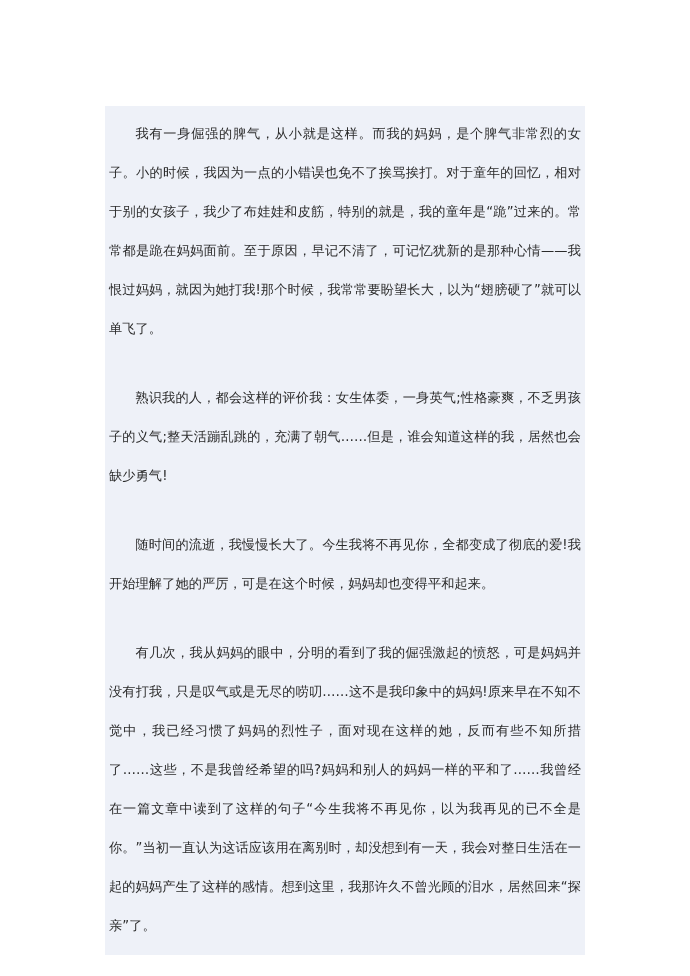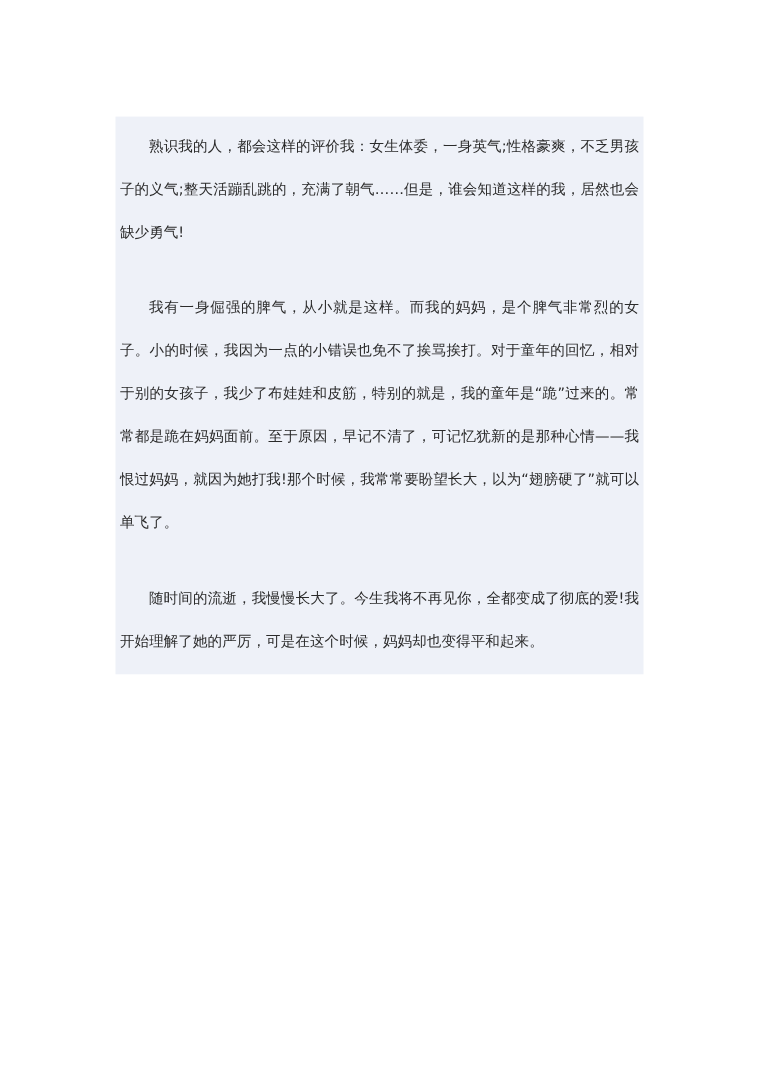--- a/index.html
+++ b/index.html
@@ -48,22 +48,23 @@
     margin-bottom: 0;
   }
 </style>
 </head>
 <body>
 
 <div id="page">
 
   <div id="doc-body">
 
+    <p class="para">我有一身倔强的脾气，从小就是这样。而我的妈妈，是个脾气非常烈的女子。小的时候，我因为一点的小错误也免不了挨骂挨打。对于童年的回忆，相对于别的女孩子，我少了布娃娃和皮筋，特别的就是，我的童年是“跪”过来的。常常都是跪在妈妈面前。至于原因，早记不清了，可记忆犹新的是那种心情——我恨过妈妈，就因为她打我!那个时候，我常常要盼望长大，以为“翅膀硬了”就可以单飞了。</p>
+
     <p class="para">熟识我的人，都会这样的评价我：女生体委，一身英气;性格豪爽，不乏男孩子的义气;整天活蹦乱跳的，充满了朝气……但是，谁会知道这样的我，居然也会缺少勇气!</p>
-
-    <p class="para">我有一身倔强的脾气，从小就是这样。而我的妈妈，是个脾气非常烈的女子。小的时候，我因为一点的小错误也免不了挨骂挨打。对于童年的回忆，相对于别的女孩子，我少了布娃娃和皮筋，特别的就是，我的童年是“跪”过来的。常常都是跪在妈妈面前。至于原因，早记不清了，可记忆犹新的是那种心情——我恨过妈妈，就因为她打我!那个时候，我常常要盼望长大，以为“翅膀硬了”就可以单飞了。</p>
 
     <p class="para">随时间的流逝，我慢慢长大了。今生我将不再见你，全都变成了彻底的爱!我开始理解了她的严厉，可是在这个时候，妈妈却也变得平和起来。</p>
 
+    <p class="para">有几次，我从妈妈的眼中，分明的看到了我的倔强激起的愤怒，可是妈妈并没有打我，只是叹气或是无尽的唠叨……这不是我印象中的妈妈!原来早在不知不觉中，我已经习惯了妈妈的烈性子，面对现在这样的她，反而有些不知所措了……这些，不是我曾经希望的吗?妈妈和别人的妈妈一样的平和了……我曾经在一篇文章中读到了这样的句子“今生我将不再见你，以为我再见的已不全是你。”当初一直认为这话应该用在离别时，却没想到有一天，我会对整日生活在一起的妈妈产生了这样的感情。想到这里，我那许久不曾光顾的泪水，居然回来“探亲”了。</p>
 
   </div>
 
 </div>
 
 </body></html>

